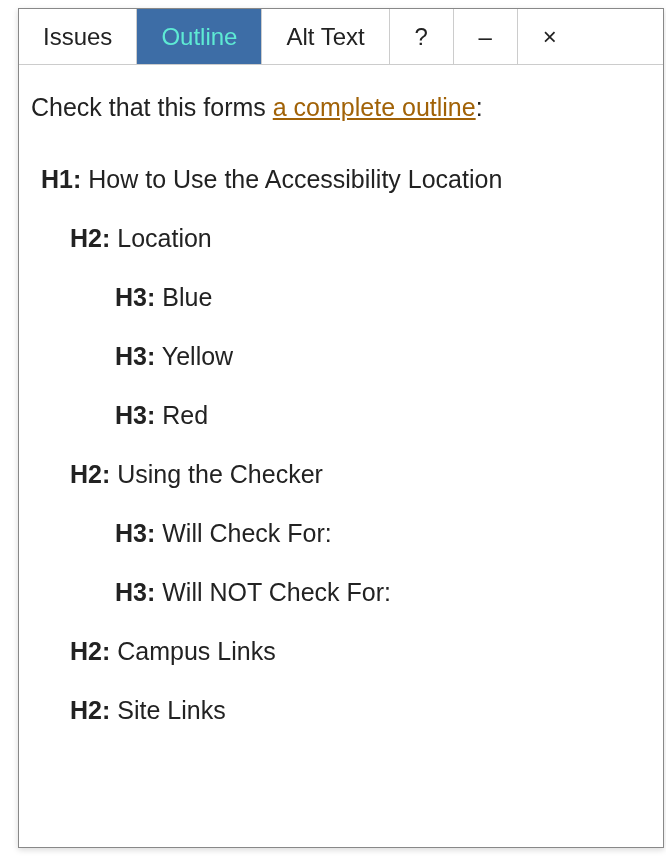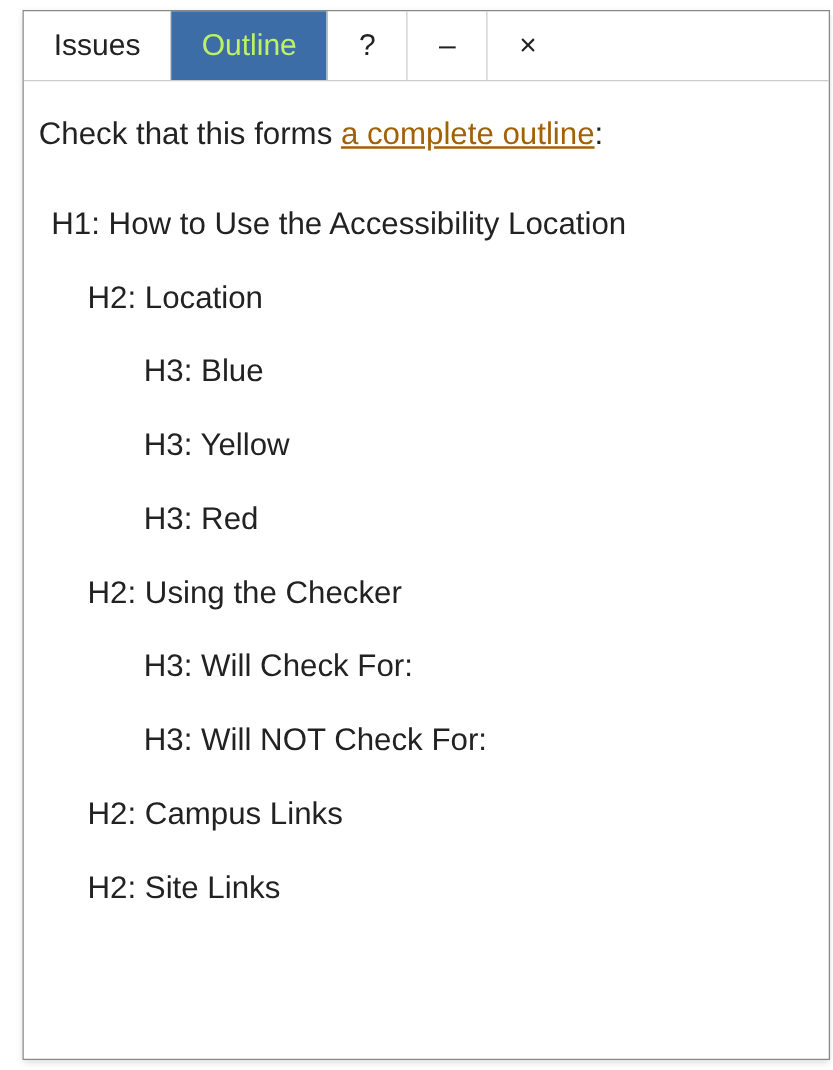--- a/index.html
+++ b/index.html
@@ -38,21 +38,21 @@
       cursor: pointer;
       border-right: 1px solid #ccc;
       padding: 0 24px;
       user-select: none;
     }
     .tab:last-child {
       border-right: none;
     }
     .tab.active {
       background: #3d6da6;
-      color: #bef264;
+      color: #5eead4;
     }
     .tab.icon-tab {
       width: 64px;
       padding: 0;
       font-size: 24px;
       font-weight: 500;
     }
     .content {
       padding: 28px 12px 12px 12px;
       color: #222;
@@ -71,33 +71,34 @@
       font-size: 25px;
       line-height: 1.4;
     }
     .outline-item {
       margin-bottom: 24px;
     }
     .level-1 { margin-left: 10px; }
     .level-2 { margin-left: 39px; }
     .level-3 { margin-left: 84px; }
     .hlabel {
-      font-weight: 400;
+      font-weight: 700;
     }
     .htext {
       font-weight: 400;
     }
   </style>
 </head>
 <body>
 
 <div class="panel">
   <div class="tabbar">
     <div class="tab">Issues</div>
     <div class="tab active">Outline</div>
+    <div class="tab">Alt Text</div>
     <div class="tab icon-tab">?</div>
     <div class="tab icon-tab">–</div>
     <div class="tab icon-tab">×</div>
   </div>
 
   <div class="content">
     <p class="intro">
       <span>Check that this forms </span><a href="#">a complete outline</a><span>:</span>
     </p>
 

